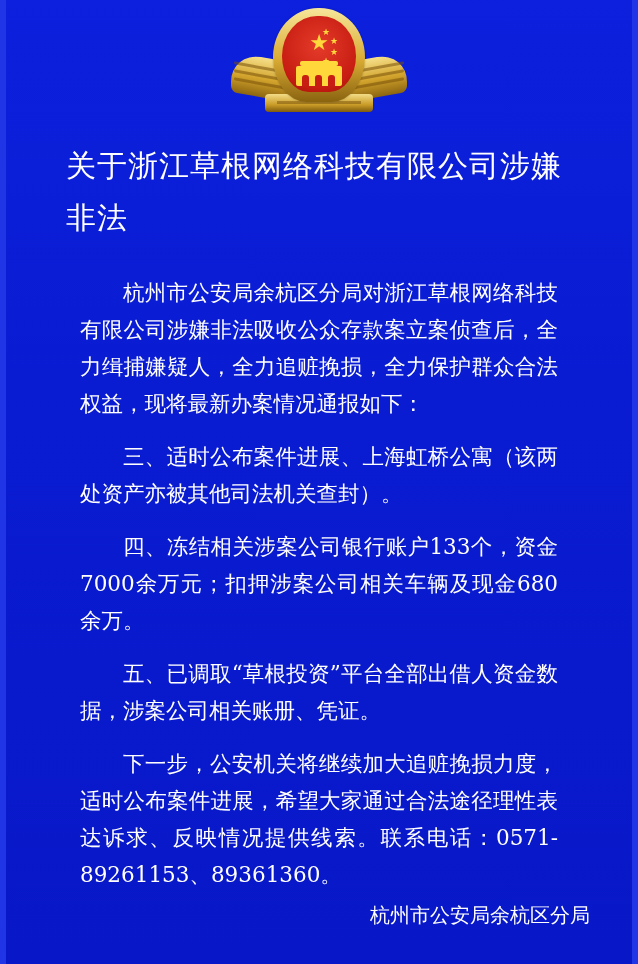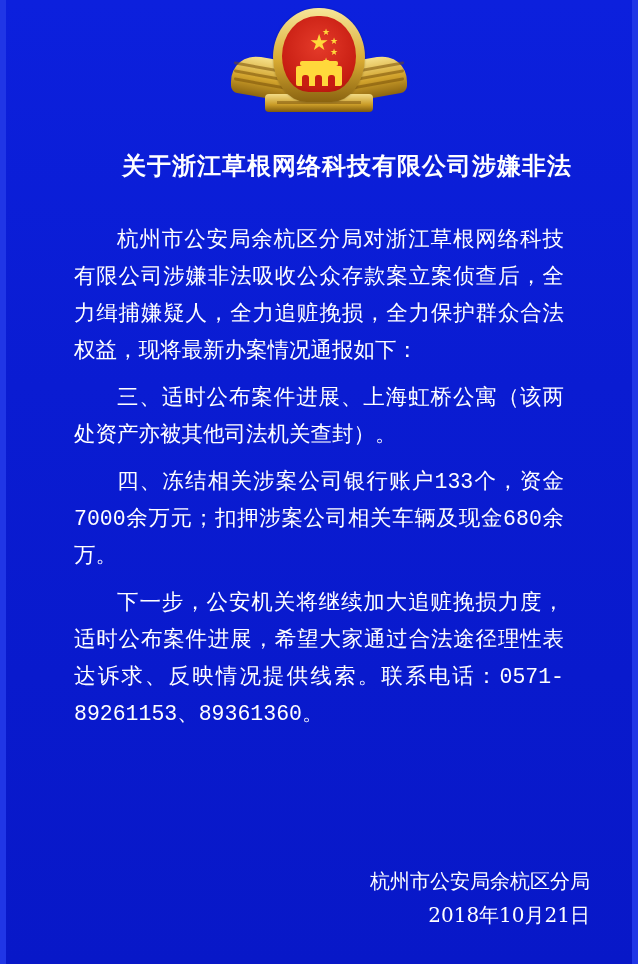--- a/index.html
+++ b/index.html
@@ -153,42 +153,41 @@
     border-radius: 3px 3px 0 0;
   }
   .gate i:nth-child(1){ left: 6px; }
   .gate i:nth-child(2){ left: 19px; }
   .gate i:nth-child(3){ left: 32px; }
 
   
   .title {
     margin: 6px auto 0;
     width: 506px;
-    text-align: right;
-    font-size: 24px;
+    text-align: left;
+    font-size: 30px;
     line-height: 52px;
     letter-spacing: 1px;
-    font-weight: bold;
+    font-weight: normal;
   }
   .title .l1 { display: block; }
   .title .l2 { display: block; }
 
   
   .body-text {
     margin: 30px auto 0;
     width: 510px;
     font-size: 21.5px;
     line-height: 37px;
     text-align: justify;
     text-justify: inter-ideograph;
   }
   .body-text p {
-    margin: 10px;
+    margin: 16px;
     text-indent: 2em;
-    font-family: Liberation Mono, monospace;
   }
 
   
   .sign {
     position: absolute;
     right: 48px;
     bottom: 32px;
     text-align: right;
     font-size: 20px;
     line-height: 34px;
@@ -233,20 +232,20 @@
   </div>
 
   <h1 class="title">
     <span class="l1">关于浙江草根网络科技有限公司涉嫌非法</span>
   </h1>
 
   <div class="body-text">
     <p>杭州市公安局余杭区分局对浙江草根网络科技有限公司涉嫌非法吸收公众存款案立案侦查后，全力缉捕嫌疑人，全力追赃挽损，全力保护群众合法权益，现将最新办案情况通报如下：</p>
     <p>三、适时公布案件进展、上海虹桥公寓（该两处资产亦被其他司法机关查封）。</p>
     <p>四、冻结相关涉案公司银行账户133个，资金7000余万元；扣押涉案公司相关车辆及现金680余万。</p>
+    <p>五、已调取“草根投资”平台全部出借人资金数据，涉案公司相关账册、凭证。</p>
     <p>下一步，公安机关将继续加大追赃挽损力度，适时公布案件进展，希望大家通过合法途径理性表达诉求、反映情况提供线索。联系电话：0571-89261153、89361360。</p>
   </div>
 
   <div class="sign">
     <div>杭州市公安局余杭区分局</div>
-    <div>2018年10月21日</div>
   </div>
 </div>
 
 </body></html>

